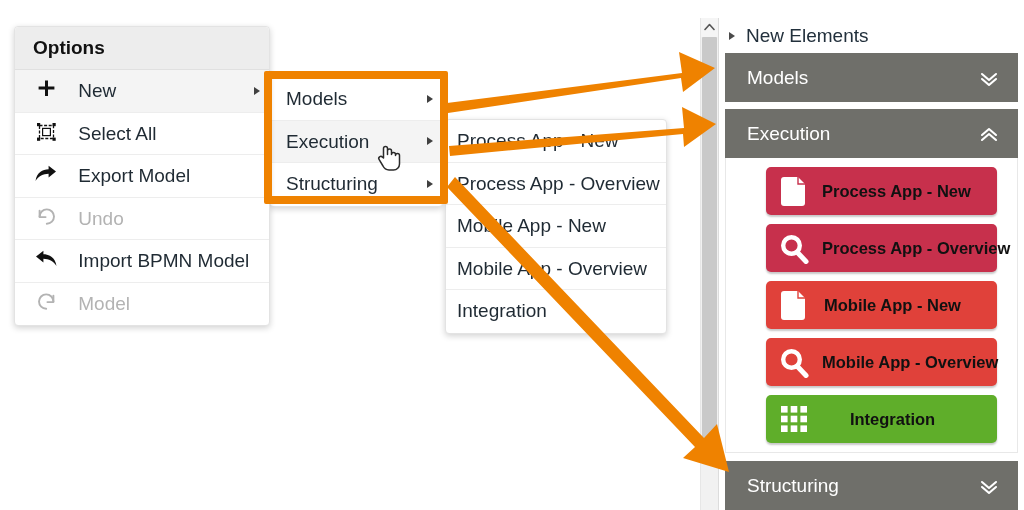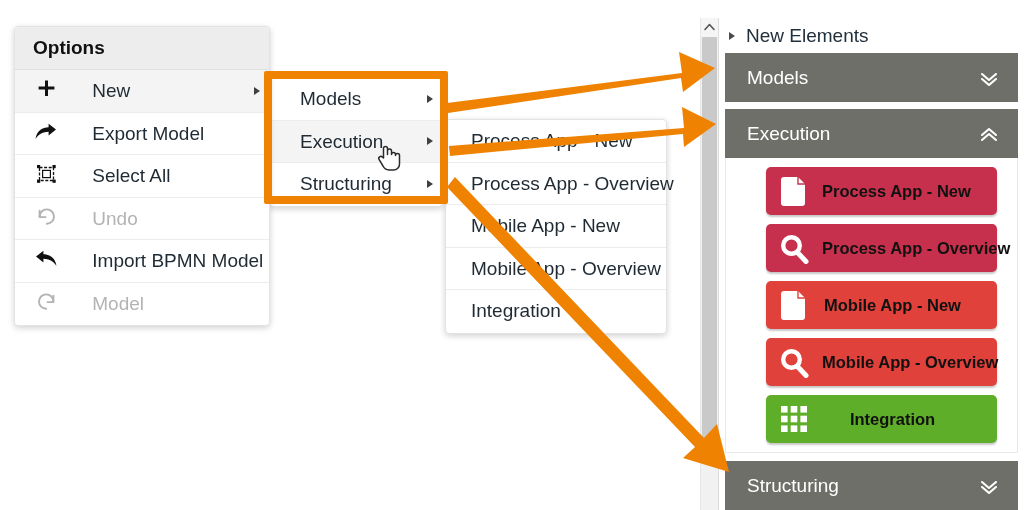--- a/index.html
+++ b/index.html
@@ -39,21 +39,21 @@
     box-sizing:border-box;
   }
   .menu-item:last-child{border-bottom:none;}
   .menu-item.hl{background:#f4f4f4;}
   .menu-item.disabled{color:#b3b3b3;}
   .mi-icon{
     display:inline-block;width:26px;height:20px;vertical-align:-3px;
     margin-right:14px;text-align:center;
   }
   .mi-icon svg{display:block;margin:0 auto;}
-  .mi-label{display:inline-block;vertical-align:top;margin-left:14px;}
+  .mi-label{display:inline-block;vertical-align:top;}
   .caret-right{
     position:absolute;right:9px;top:50%;margin-top:-4px;
     width:0;height:0;border-left:6px solid #404040;
     border-top:4px solid transparent;border-bottom:4px solid transparent;
   }
 
   
   #options-menu{left:14px;top:26px;width:256px;}
 
   
@@ -312,43 +312,43 @@
         <svg width="17" height="17" viewBox="0 0 17 17">
             <path d="M7 0.6 H10 V6.6 H16.4 V9.6 H10 V16 H7 V9.6 H0.6 V6.6 H7 Z" fill="#111"></path>
           </svg>
       </span>
       <span class="mi-label">New</span>
       <span class="caret-right"></span>
     </div>
 
     <div class="menu-item">
       <span class="mi-icon">
-        <svg width="22" height="17" viewBox="0 0 22 17">
-          <path d="M0.5 16 C1.8 7.5 7.5 4.4 13.6 4.3 L13.6 0.8 L21 6.6 L13.6 12.4 L13.6 8.8 C8.2 8.9 3.6 10.8 0.5 16 Z" fill="#111"></path>
-        </svg>
-      </span>
-      <span class="mi-label">Export Model</span>
-    </div>
-
-    <div class="menu-item">
-      <span class="mi-icon">
         <svg width="19" height="18" viewBox="0 0 19 18">
           <rect x="2.5" y="2.5" width="14" height="13" fill="none" stroke="#111" stroke-width="1.3" stroke-dasharray="3 1.6"></rect>
           <rect x="5.6" y="5.4" width="7.8" height="7.2" fill="none" stroke="#111" stroke-width="1.2"></rect>
           <g fill="#111">
               <rect x="0" y="0" width="3.2" height="3.2"></rect>
               <rect x="15.5" y="0" width="3.2" height="3.2"></rect>
               <rect x="0" y="14.6" width="3.2" height="3.2"></rect>
               <rect x="15.5" y="14.6" width="3.2" height="3.2"></rect>
             </g>
         </svg>
       </span>
       <span class="mi-label">Select All</span>
     </div>
 
+    <div class="menu-item">
+      <span class="mi-icon">
+        <svg width="22" height="17" viewBox="0 0 22 17">
+          <path d="M0.5 16 C1.8 7.5 7.5 4.4 13.6 4.3 L13.6 0.8 L21 6.6 L13.6 12.4 L13.6 8.8 C8.2 8.9 3.6 10.8 0.5 16 Z" fill="#111"></path>
+        </svg>
+      </span>
+      <span class="mi-label">Export Model</span>
+    </div>
+
 
     <div class="menu-item disabled">
       <span class="mi-icon">
         <svg width="19" height="18" viewBox="0 0 19 18">
           <path d="M2.6 8.6 A7.2 7.2 0 1 1 9.8 15.8" fill="none" stroke="#b3b3b3" stroke-width="1.9" stroke-linecap="round"></path>
           <path d="M2.6 2.6 L2.6 9.1 L8.6 9.1" fill="none" stroke="#b3b3b3" stroke-width="1.9" stroke-linecap="round" stroke-linejoin="round"></path>
         </svg>
       </span>
       <span class="mi-label">Undo</span>
     </div>

